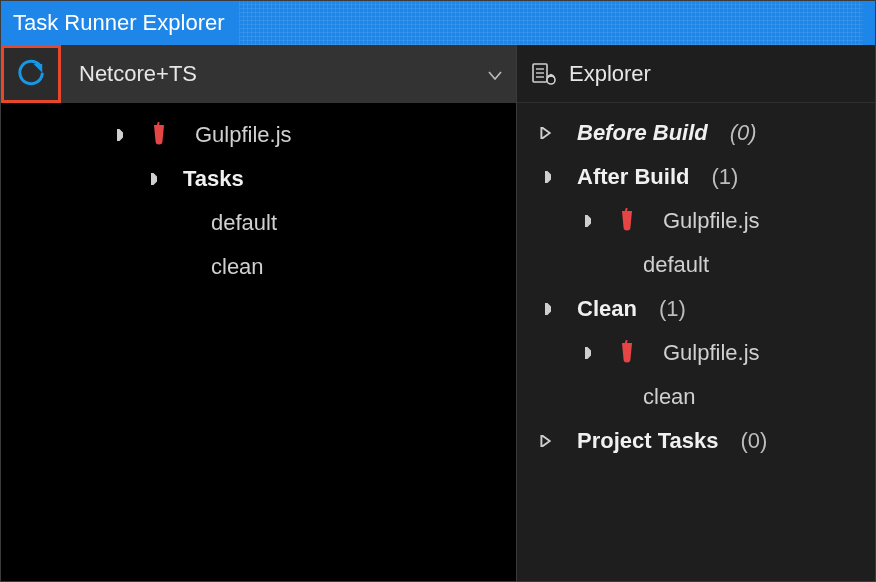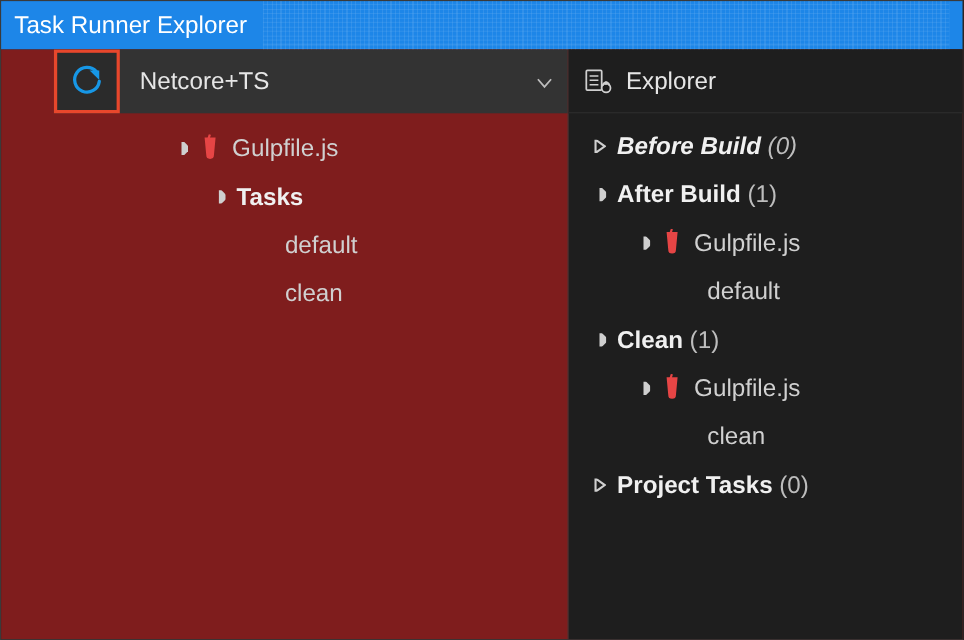--- a/index.html
+++ b/index.html
@@ -1,29 +1,29 @@
 <!DOCTYPE html>
 <html><head>
 <meta charset="utf-8">
 <style>
   * { box-sizing: border-box; margin: 0; padding: 0; }
   html, body { width: 876px; height: 582px; font-family: "Segoe UI", Arial, sans-serif; background: #1a1a1a; overflow: hidden; }
   .window { width: 100%; height: 100%; display: flex; flex-direction: column; border: 1px solid #3a3a3a; }
   .titlebar { height: 44px; background: linear-gradient(#1d86e8, #1d86e8); display: flex; align-items: center; padding: 0 12px; color: #fff; font-size: 22px; }
   .titlebar .dots { flex: 1; height: 100%; margin-left: 14px; background: repeating-linear-gradient(0deg, rgba(255,255,255,0.25) 0 1px, transparent 1px 4px), repeating-linear-gradient(90deg, rgba(255,255,255,0.25) 0 1px, transparent 1px 4px); opacity: .35; }
-  .body { flex: 1; display: flex; background: #7f1d1d; color: #d8d8d8; padding-left: 48px; }
+  .body { flex: 1; display: flex; background: #000000; color: #d8d8d8; }
   .left-col { display:flex; flex-direction:column; width:60px;}
   .refresh-wrap { width: 60px; height: 58px; display: flex; align-items: center; justify-content: center; border: 3px solid #e8472c; background: #2b2b2b; }
   .refresh-wrap svg { width: 30px; height: 30px; }
   .left-main { flex: 1; display: flex; flex-direction: column; border-right: 1px solid #3a3a3a; }
   .project-row { height: 58px; display: flex; align-items: center; background: #333333; padding: 0 14px 0 18px; font-size: 22px; color: #e6e6e6; }
   .project-row .label { flex: 1; }
   .project-row .chev { color: #bdbdbd; }
   .tree { padding: 10px 0 0 0; font-size: 22px; }
-  .row { display: flex; align-items: center; height: 44px; }
+  .row { display: flex; align-items: center; height: 44px; gap: 16px; }
   .tw { width: 20px; height: 20px; display:inline-flex; align-items:center; justify-content:center; color:#cfcfcf; margin-right:6px;}
   .gulp-icon { width:20px; display:inline-flex; justify-content:center; margin-right:10px;}
   .gulp-icon svg{ width:16px; height:26px;}
   .bold { font-weight:700; color:#f0f0f0;}
   .dim { color:#d0d0d0; }
   .count { color:#bdbdbd; font-weight:400; margin-left:6px;}
   .right-panel { width: 358px; display:flex; flex-direction:column; background:#1e1e1e;}
   .bind-header { height:58px; display:flex; align-items:center; padding-left:14px; background:#1e1e1e; border-bottom:1px solid #2f2f2f; font-size:22px; color:#e6e6e6;}
   .bind-header .icn { margin-right:12px; display:inline-flex;}
   .bind-tree { padding-top:8px; font-size:22px;}

